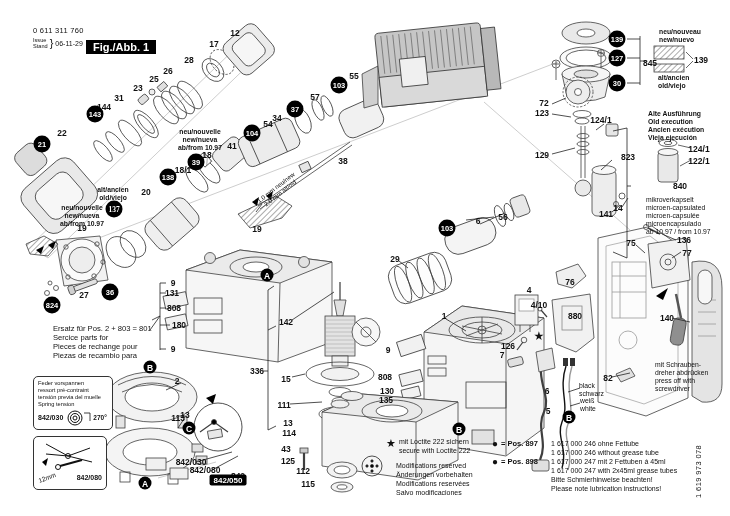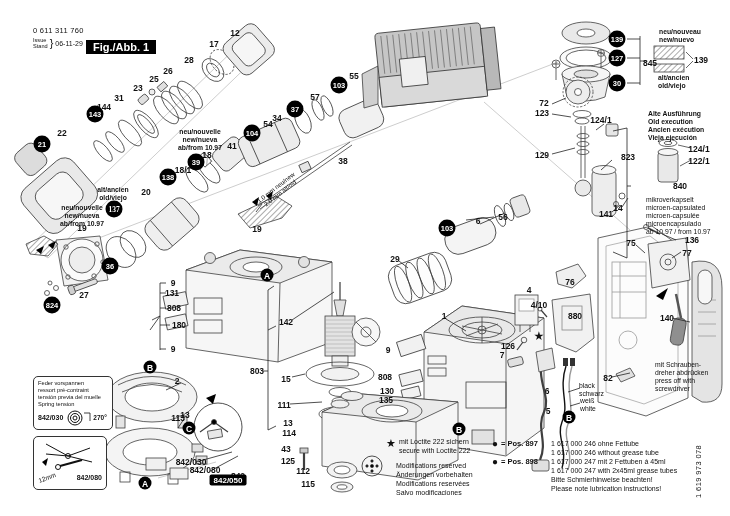--- a/index.html
+++ b/index.html
@@ -461,21 +461,21 @@
       <div class="co n" style="left: 542px; top: 113px;">123</div>
       <div class="co n" style="left: 542px; top: 155px;">129</div>
       <div class="co n" style="left: 601px; top: 120px;">124/1</div>
       <div class="co n" style="left: 612px; top: 157px; margin-left: 16px;">823</div>
       <div class="co n" style="left: 636px; top: 186px; margin-left: 44px;">840</div>
       <div class="co n" style="left: 618px; top: 208px;">14</div>
       <div class="co n" style="left: 606px; top: 214px;">141</div>
       <div class="co n" style="left: 699px; top: 149px;">124/1</div>
       <div class="co n" style="left: 699px; top: 161px;">122/1</div>
       <div class="co n" style="left: 631px; top: 243px;">75</div>
-      <div class="co n" style="left: 684px; top: 240px; margin-left: 8px;">136</div>
+      <div class="co n" style="left: 684px; top: 240px;">136</div>
       <div class="co n" style="left: 687px; top: 253px;">77</div>
       <div class="co n" style="left: 667px; top: 318px;">140</div>
       <div class="co n" style="left: 570px; top: 282px;">76</div>
       <div class="co n" style="left: 529px; top: 290px;">4</div>
       <div class="co n" style="left: 539px; top: 305px;">4/10</div>
       <div class="co n" style="left: 575px; top: 316px;">880</div>
       <div class="co n" style="left: 508px; top: 346px;">126</div>
       <div class="co n" style="left: 502px; top: 355px;">7</div>
       <div class="co n" style="left: 608px; top: 378px;">82</div>
       <div class="co n" style="left: 547px; top: 391px;">6</div>
@@ -494,37 +494,37 @@
       <div class="co n" style="left: 185px; top: 415px;">13</div>
       <div class="co n" style="left: 288px; top: 423px;">13</div>
       <div class="co n" style="left: 289px; top: 433px;">114</div>
       <div class="co n" style="left: 286px; top: 449px;">43</div>
       <div class="co n" style="left: 288px; top: 461px;">125</div>
       <div class="co n" style="left: 303px; top: 471px;">112</div>
       <div class="co n" style="left: 308px; top: 484px;">115</div>
       <div class="co n" style="left: 238px; top: 476px;">842</div>
       <div class="co n" style="left: 191px; top: 462px;">842/030</div>
       <div class="co n" style="left: 205px; top: 470px;">842/080</div>
-      <div class="co n" style="left: 257px; top: 371px;">803</div>
+      <div class="co n" style="left: 257px; top: 371px;">336</div>
       <div class="co n" style="left: 173px; top: 283px;">9</div>
       <div class="co n" style="left: 172px; top: 293px;">131</div>
       <div class="co n" style="left: 174px; top: 308px;">808</div>
       <div class="co n" style="left: 179px; top: 325px;">180</div>
       <div class="co n" style="left: 173px; top: 349px;">9</div>
       <div class="co n" style="left: 650px; top: 63px;">845</div>
       <div class="co n" style="left: 701px; top: 60px;">139</div>
       <div class="co d" style="left: 42px; top: 144px;">21</div>
       <div class="co d" style="left: 95px; top: 114px; text-align: center;">143</div>
       <div class="co d" style="left: 339px; top: 85px;">103</div>
       <div class="co d" style="left: 295px; top: 109px;">37</div>
       <div class="co d" style="left: 252px; top: 133px;">104</div>
       <div class="co d" style="left: 196px; top: 162px;">39</div>
       <div class="co d" style="left: 168px; top: 177px;">138</div>
       <div class="co d" style="left: 114px; top: 209px; font-family: Liberation Serif, serif;">137</div>
-      <div class="co d" style="left: 110px; top: 266px;">36</div>
+      <div class="co d" style="left: 110px; top: 292px;">36</div>
       <div class="co d" style="left: 52px; top: 305px;">824</div>
       <div class="co d" style="left: 447px; top: 228px;">103</div>
       <div class="co d" style="left: 617px; top: 39px;">139</div>
       <div class="co d" style="left: 617px; top: 58px;">127</div>
       <div class="co d" style="left: 617px; top: 83px;">30</div>
       <div class="co l" style="left: 267px; top: 275px;">A</div>
       <div class="co l" style="left: 150px; top: 367px;">B</div>
       <div class="co l" style="left: 189px; top: 428px;">C</div>
       <div class="co l" style="left: 145px; top: 483px;">A</div>
       <div class="co l" style="left: 459px; top: 429px;">B</div>
@@ -559,20 +559,26 @@
         <div>Ancien exécution</div>
         <div>Vieja ejecución</div>
       </div>
       <div class="note" style="left: 646px; top: 196px;">
         <div>mikroverkapselt</div>
         <div>microen-capsulated</div>
         <div>microen-capsulée</div>
         <div>microencapsulado</div>
         <div>ab 10.97 / from 10.97</div>
       </div>
+      <div class="note" style="left: 53px; top: 325px; font-size: 7.6px;">
+        <div>Ersatz für Pos. 2 + 803 = 801</div>
+        <div>Sercice parts for</div>
+        <div>Pieces de rechange pour</div>
+        <div>Piezas de recambio para</div>
+      </div>
       <div class="note" style="left: 655px; top: 361px;">
         <div>mit Schrauben-</div>
         <div>dreher abdrücken</div>
         <div>press off with</div>
         <div>screwdriver</div>
       </div>
       <div class="note ctr" style="left: 278px; top: 183px; font-size: 6.2px; transform: translate(-50%, 0px) rotate(-38deg);">
         <div>1.0 mm neu/new</div>
         <div>2.0 mm alt/old</div>
       </div>

